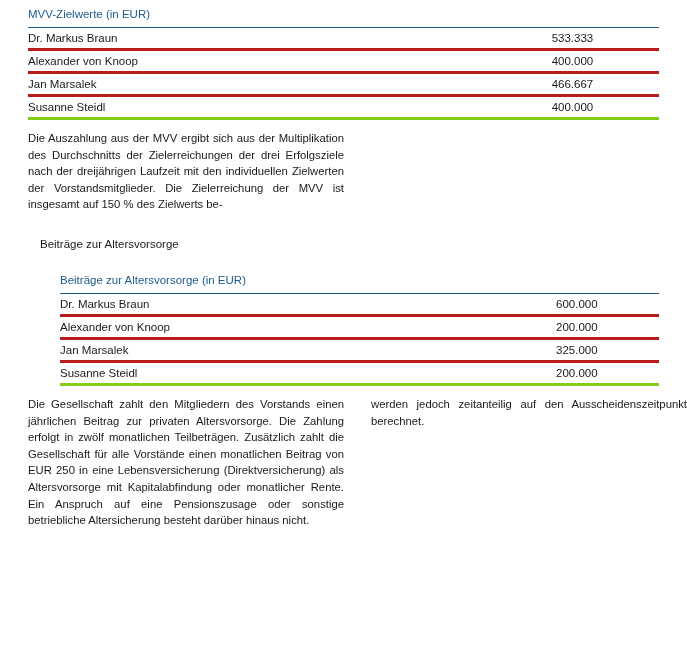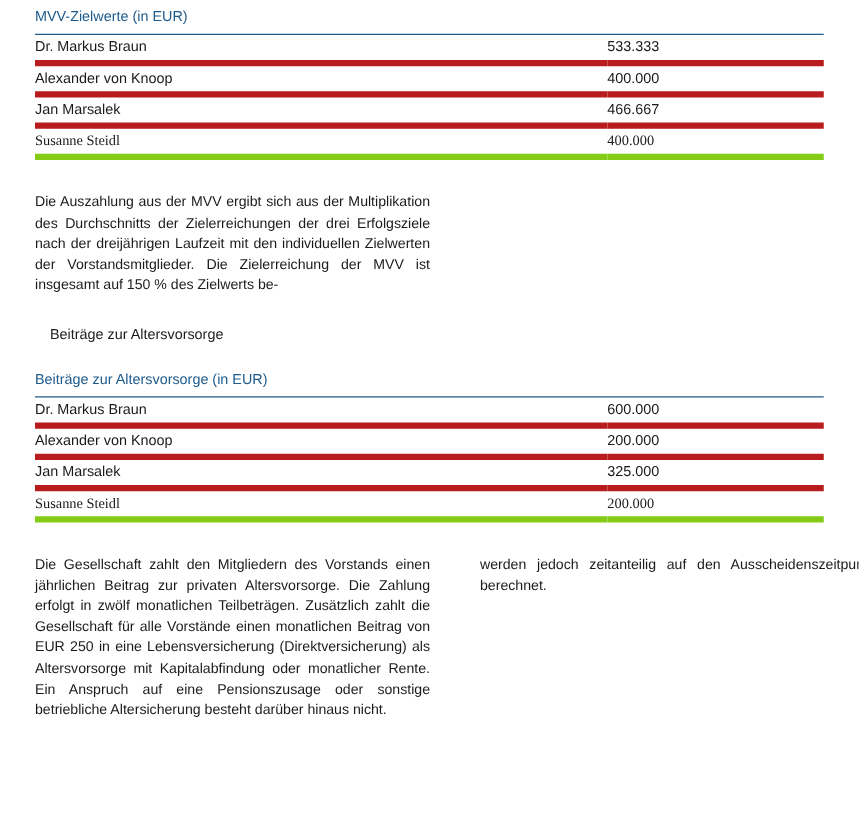--- a/index.html
+++ b/index.html
@@ -32,36 +32,35 @@
   .rule-top {
     border-top: 1px solid #1d5a8c;
   }
   table.vals {
     width: 100%;
     border-collapse: collapse;
     font-size: 11.5px;
   }
   table.vals td {
     padding: 3px 0 3px 0;
-    border-bottom: 5px solid #b91c1c;
+    border-bottom: 3px solid #b91c1c;
     color: #1a1a1a;
     font-size: 11.5px;
     line-height: 14px;
   }
   table.vals tr:last-child td {
-    border-bottom: 5px solid #84cc16;
-    font-family: Liberation Serif, serif;
+    border-bottom: 3px solid #84cc16;
   }
   td.name { text-align: left; }
-  td.value { text-align: left; }
+  td.value { text-align: center; }
 
   .cols {
     display: flex;
-    gap: 40px;
-    margin-top: 26px;
+    gap: 27px;
+    margin-top: 10px;
   }
   .col {
     width: 316px;
     flex: 0 0 316px;
   }
   .para {
     font-size: 11.3px;
     line-height: 16.6px;
     text-align: justify;
     margin: 0 0 14px 0;
@@ -111,21 +110,21 @@
   <div class="cols">
     <div class="col">
       <p class="para">Die Auszahlung aus der MVV ergibt sich aus der Multiplikation des Durchschnitts der Zielerreichungen der drei Erfolgsziele nach der dreijährigen Laufzeit mit den individuellen Zielwerten der Vorstandsmitglieder. Die Zielerreichung der MVV ist insgesamt auf 150 % des Zielwerts be-</p>
     </div>
     <div class="col">
     </div>
   </div>
 
   <div class="section-heading">Beiträge zur Altersvorsorge</div>
 
-  <div style="margin-top:14px;">
+  <div style="margin-top:14px;margin-left:32px;">
     <div class="table-caption">Beiträge zur Altersvorsorge (in EUR)</div>
     <div class="rule-top"></div>
     <table class="vals">
       <tbody>
         <tr>
           <td class="name">Dr. Markus Braun</td>
           <td class="value">600.000</td>
         </tr>
         <tr>
           <td class="name">Alexander von Knoop</td>

